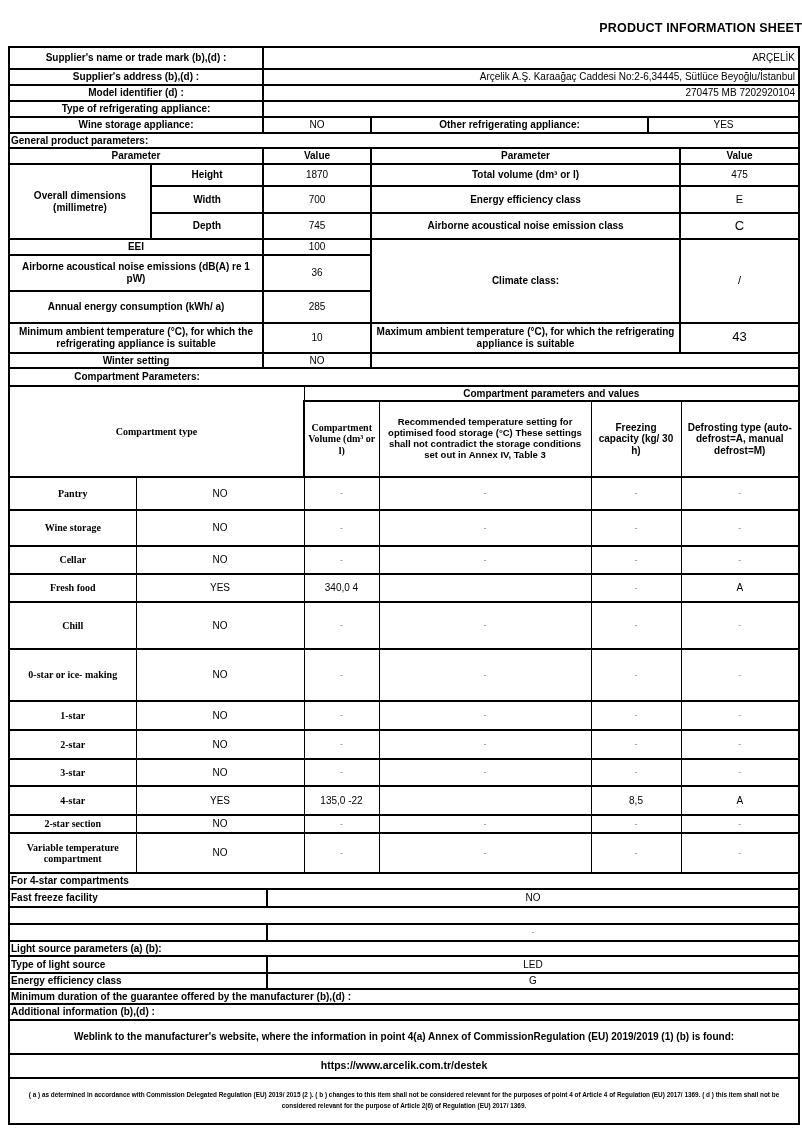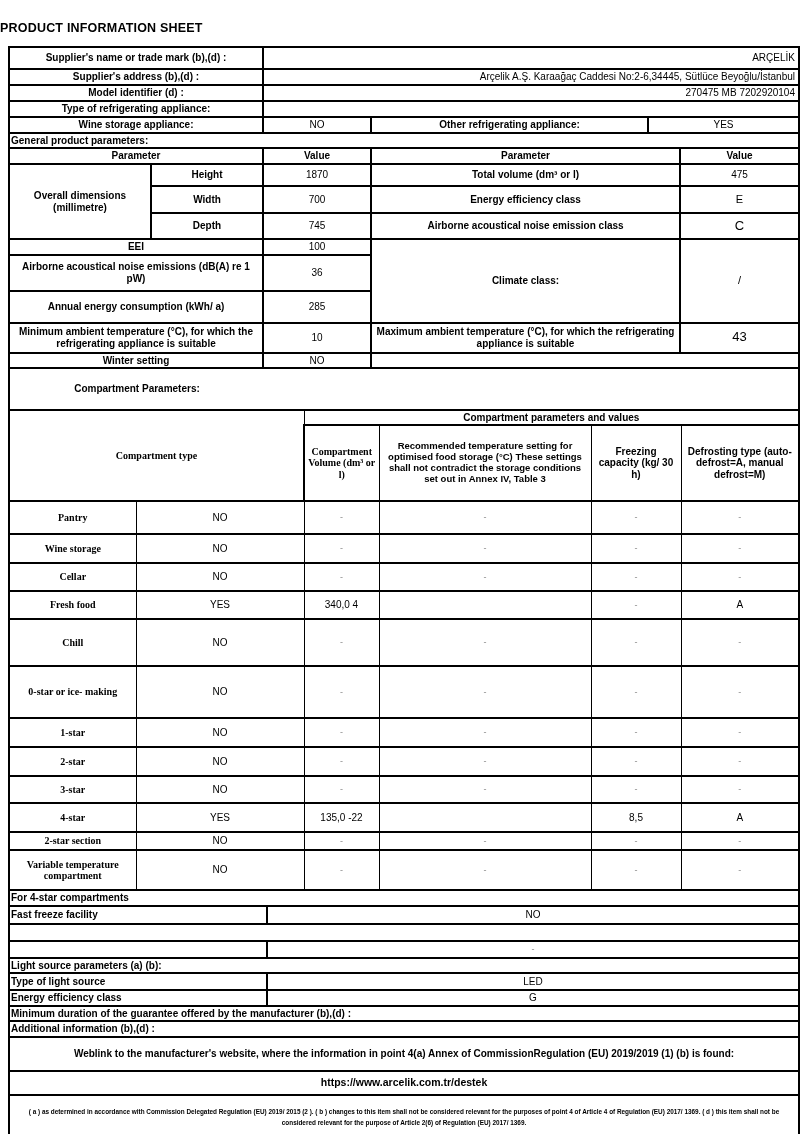--- a/index.html
+++ b/index.html
@@ -4,21 +4,21 @@
 <style>
   html,body { margin:0; padding:0; background:#fff; }
   body {
     width:802px; height:1134px;
     font-family:"Liberation Sans", sans-serif;
     color:#000;
     -webkit-font-smoothing:antialiased;
   }
   .page { position:relative; width:802px; height:1134px; overflow:hidden; }
   .doc-title {
-    text-align:left; font-weight:700; font-size:12.5px;
+    text-align:right; font-weight:700; font-size:12.5px;
     padding-top:21px; padding-bottom:11px; letter-spacing:.2px;
   }
   .tables { margin-left:8px; width:790px; }
   table.tbl {
     border-collapse:collapse; table-layout:fixed; width:790px;
     border:2px solid #000;
   }
   .tbl + .tbl { margin-top:-2px; }
   td {
     border:2px solid #000;
@@ -143,21 +143,21 @@
         <td>10</td>
         <td class="lbl">Maximum ambient temperature (°C), for which the refrigerating appliance is suitable</td>
         <td class="big">43</td>
       </tr>
       <tr style="height:13px">
         <td colspan="2" class="lbl">Winter setting</td>
         <td>NO</td>
         <td colspan="2"></td>
       </tr>
       <tr style="height:15px">
-        <td colspan="5" style="text-align:left; padding:14px 0;margin-left:35px;">
+        <td colspan="5" style="text-align:left; padding:2px 0;margin-left:35px;">
           <div class="cp-wrap">Compartment Parameters:</div>
         </td>
       </tr>
     </tbody>
       </table>
 
     <table class="tbl ct">
       <colgroup>
           <col style="width:127px">
           <col style="width:168px">
@@ -179,21 +179,21 @@
       </tr>
 
       <tr style="height:33px">
         <td class="lbl">Pantry</td>
         <td>NO</td>
         <td class="dash">-</td>
         <td class="dash">-</td>
         <td class="dash">-</td>
         <td class="dash">-</td>
       </tr>
-      <tr style="height:29px">
+      <tr style="height:36px">
         <td class="lbl">Wine storage</td>
         <td>NO</td>
         <td class="dash">-</td>
         <td class="dash">-</td>
         <td class="dash">-</td>
         <td class="dash">-</td>
       </tr>
       <tr style="height:28px">
         <td class="lbl">Cellar</td>
         <td>NO</td>

